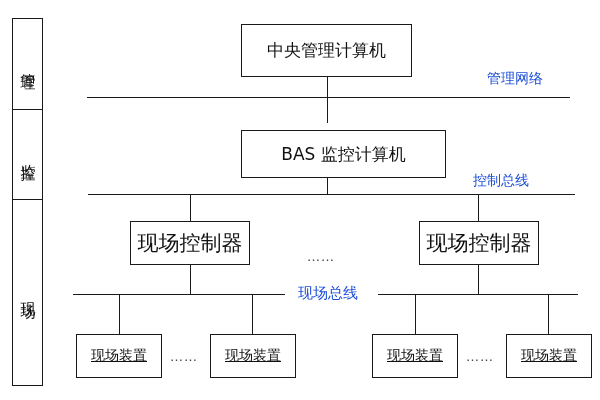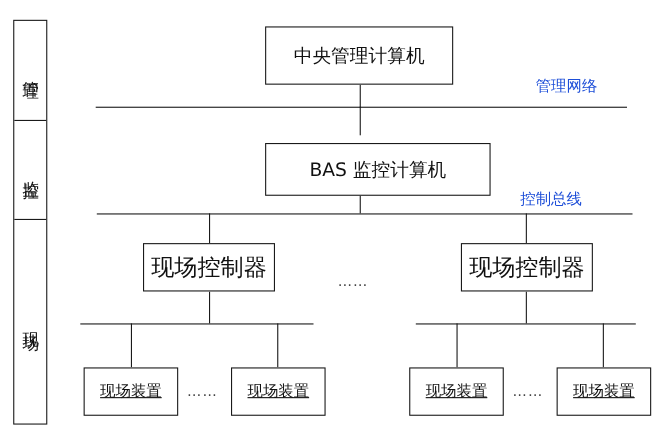--- a/index.html
+++ b/index.html
@@ -150,20 +150,21 @@
   <div class="node mid" style="left:419px; top:221px; width:120px; height:44px;">
     <span>现场控制器</span>
   </div>
 
   <div class="dots d1" style="left:307px; top:249px;">……</div>
 
   <div class="vline" style="left:190px; top:265px; height:29px;"></div>
   <div class="vline" style="left:478px; top:265px; height:29px;"></div>
 
   <div class="hline" style="left:73px; top:294px; width:212px;"></div>
+  <div class="lbl bus" style="left:292px; top:284px;">现场总线</div>
   <div class="hline" style="left:378px; top:294px; width:200px;"></div>
 
   <div class="vline" style="left:119px; top:294px; height:40px;"></div>
   <div class="vline" style="left:252px; top:294px; height:40px;"></div>
   <div class="vline" style="left:415px; top:294px; height:40px;"></div>
   <div class="vline" style="left:548px; top:294px; height:40px;"></div>
 
   <div class="node small" style="left:76px; top:334px; width:86px; height:44px;">
     <span>现场装置</span>
   </div>

